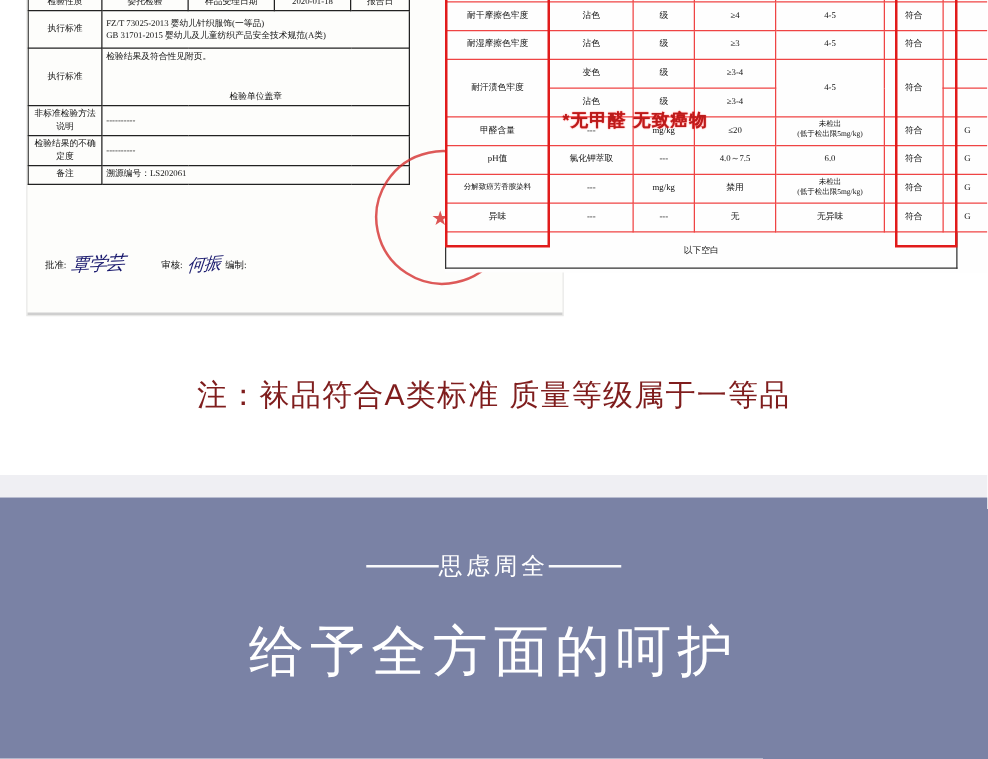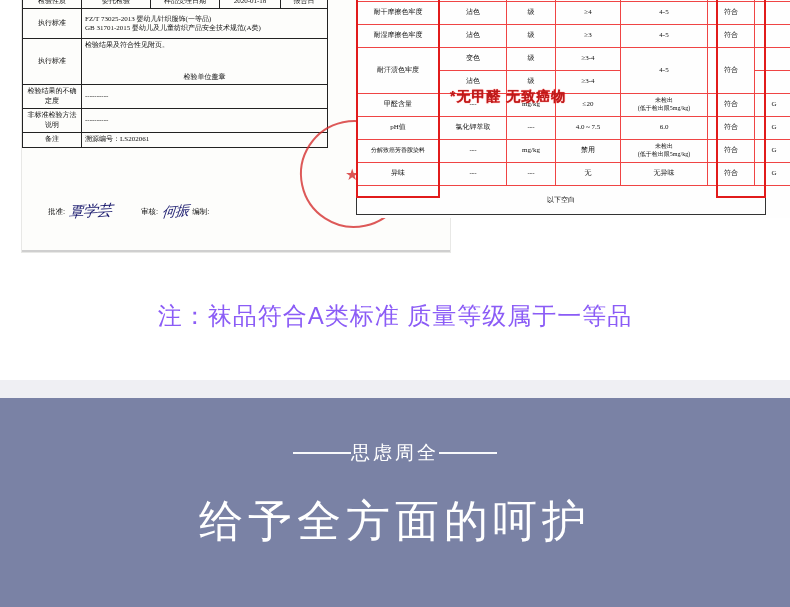--- a/index.html
+++ b/index.html
@@ -60,21 +60,21 @@
     text-align: center;
     width: 52px;
   }
   .doc-left .row-h1 { height: 11px; }
   .doc-left .row-h2 { height: 30px; }
   .doc-left .row-h3 { height: 23px; }
   .doc-left .row-h4 { height: 13px; }
   .doc-left .ctr { text-align: center; }
   .sig-row {
     position: absolute;
-    left: 26px;
+    left: 14px;
     top: 208px;
     width: 380px;
     font-size: 7.5px;
     font-family: "Liberation Serif", serif;
     color: #111;
     display: flex;
     align-items: center;
     gap: 4px;
   }
   .sig-hand {
@@ -200,21 +200,21 @@
   }
 
   
   .note-line {
     position: absolute;
     left: 0;
     top: 300px;
     width: 790px;
     text-align: center;
     font-size: 24px;
-    color: #8b5cf6;
+    color: #7f1d1d;
     font-family: "Liberation Sans", sans-serif;
     letter-spacing: 1px;
   }
 
   
   .gap-band {
     position: absolute;
     left: 0;
     top: 380px;
     width: 790px;
@@ -278,25 +278,25 @@
 GB 31701-2015  婴幼儿及儿童纺织产品安全技术规范(A类)</td>
         </tr>
         <tr class="row-h3">
           <td class="lbl-cell">执行标准</td>
           <td colspan="4">
             <div>检验结果及符合性见附页。</div>
             <div style="text-align:center;margin-top:22px">检验单位盖章</div>
           </td>
         </tr>
         <tr class="row-h4">
+          <td class="lbl-cell">非标准检验方法说明</td>
+          <td colspan="4">----------</td>
+        </tr>
+        <tr class="row-h4">
           <td class="lbl-cell">检验结果的不确定度</td>
-          <td colspan="4">----------</td>
-        </tr>
-        <tr class="row-h4">
-          <td class="lbl-cell">非标准检验方法说明</td>
           <td colspan="4">----------</td>
         </tr>
         <tr class="row-h4">
           <td class="lbl-cell">备注</td>
           <td colspan="4">溯源编号：LS202061</td>
         </tr>
       </tbody>
         </table>
 
       <div class="sig-row">

